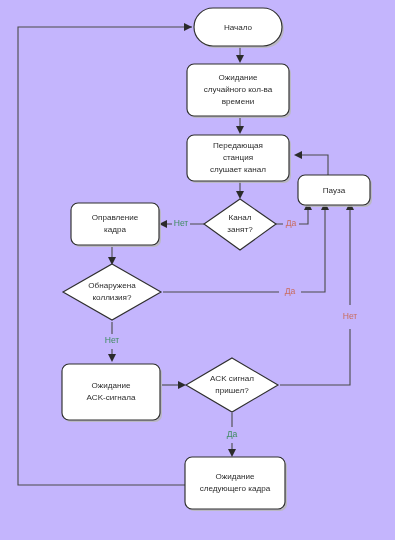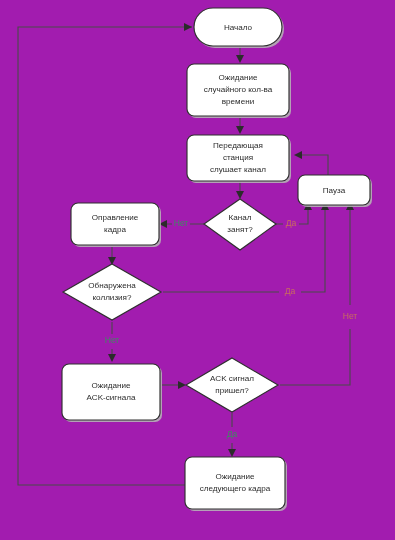--- a/index.html
+++ b/index.html
@@ -10,21 +10,21 @@
   body {
     width: 395px;
     height: 540px;
     font-family: "Liberation Sans", sans-serif;
     overflow: hidden;
   }
   #flowchart-root {
     position: relative;
     width: 395px;
     height: 540px;
-    background: #a21caf;
+    background: #c4b5fd;
   }
   svg#flow-svg {
     display: block;
     width: 395px;
     height: 540px;
   }
   .node-shape {
     fill: #ffffff;
     stroke: #2f2f2f;
     stroke-width: 1.15;

